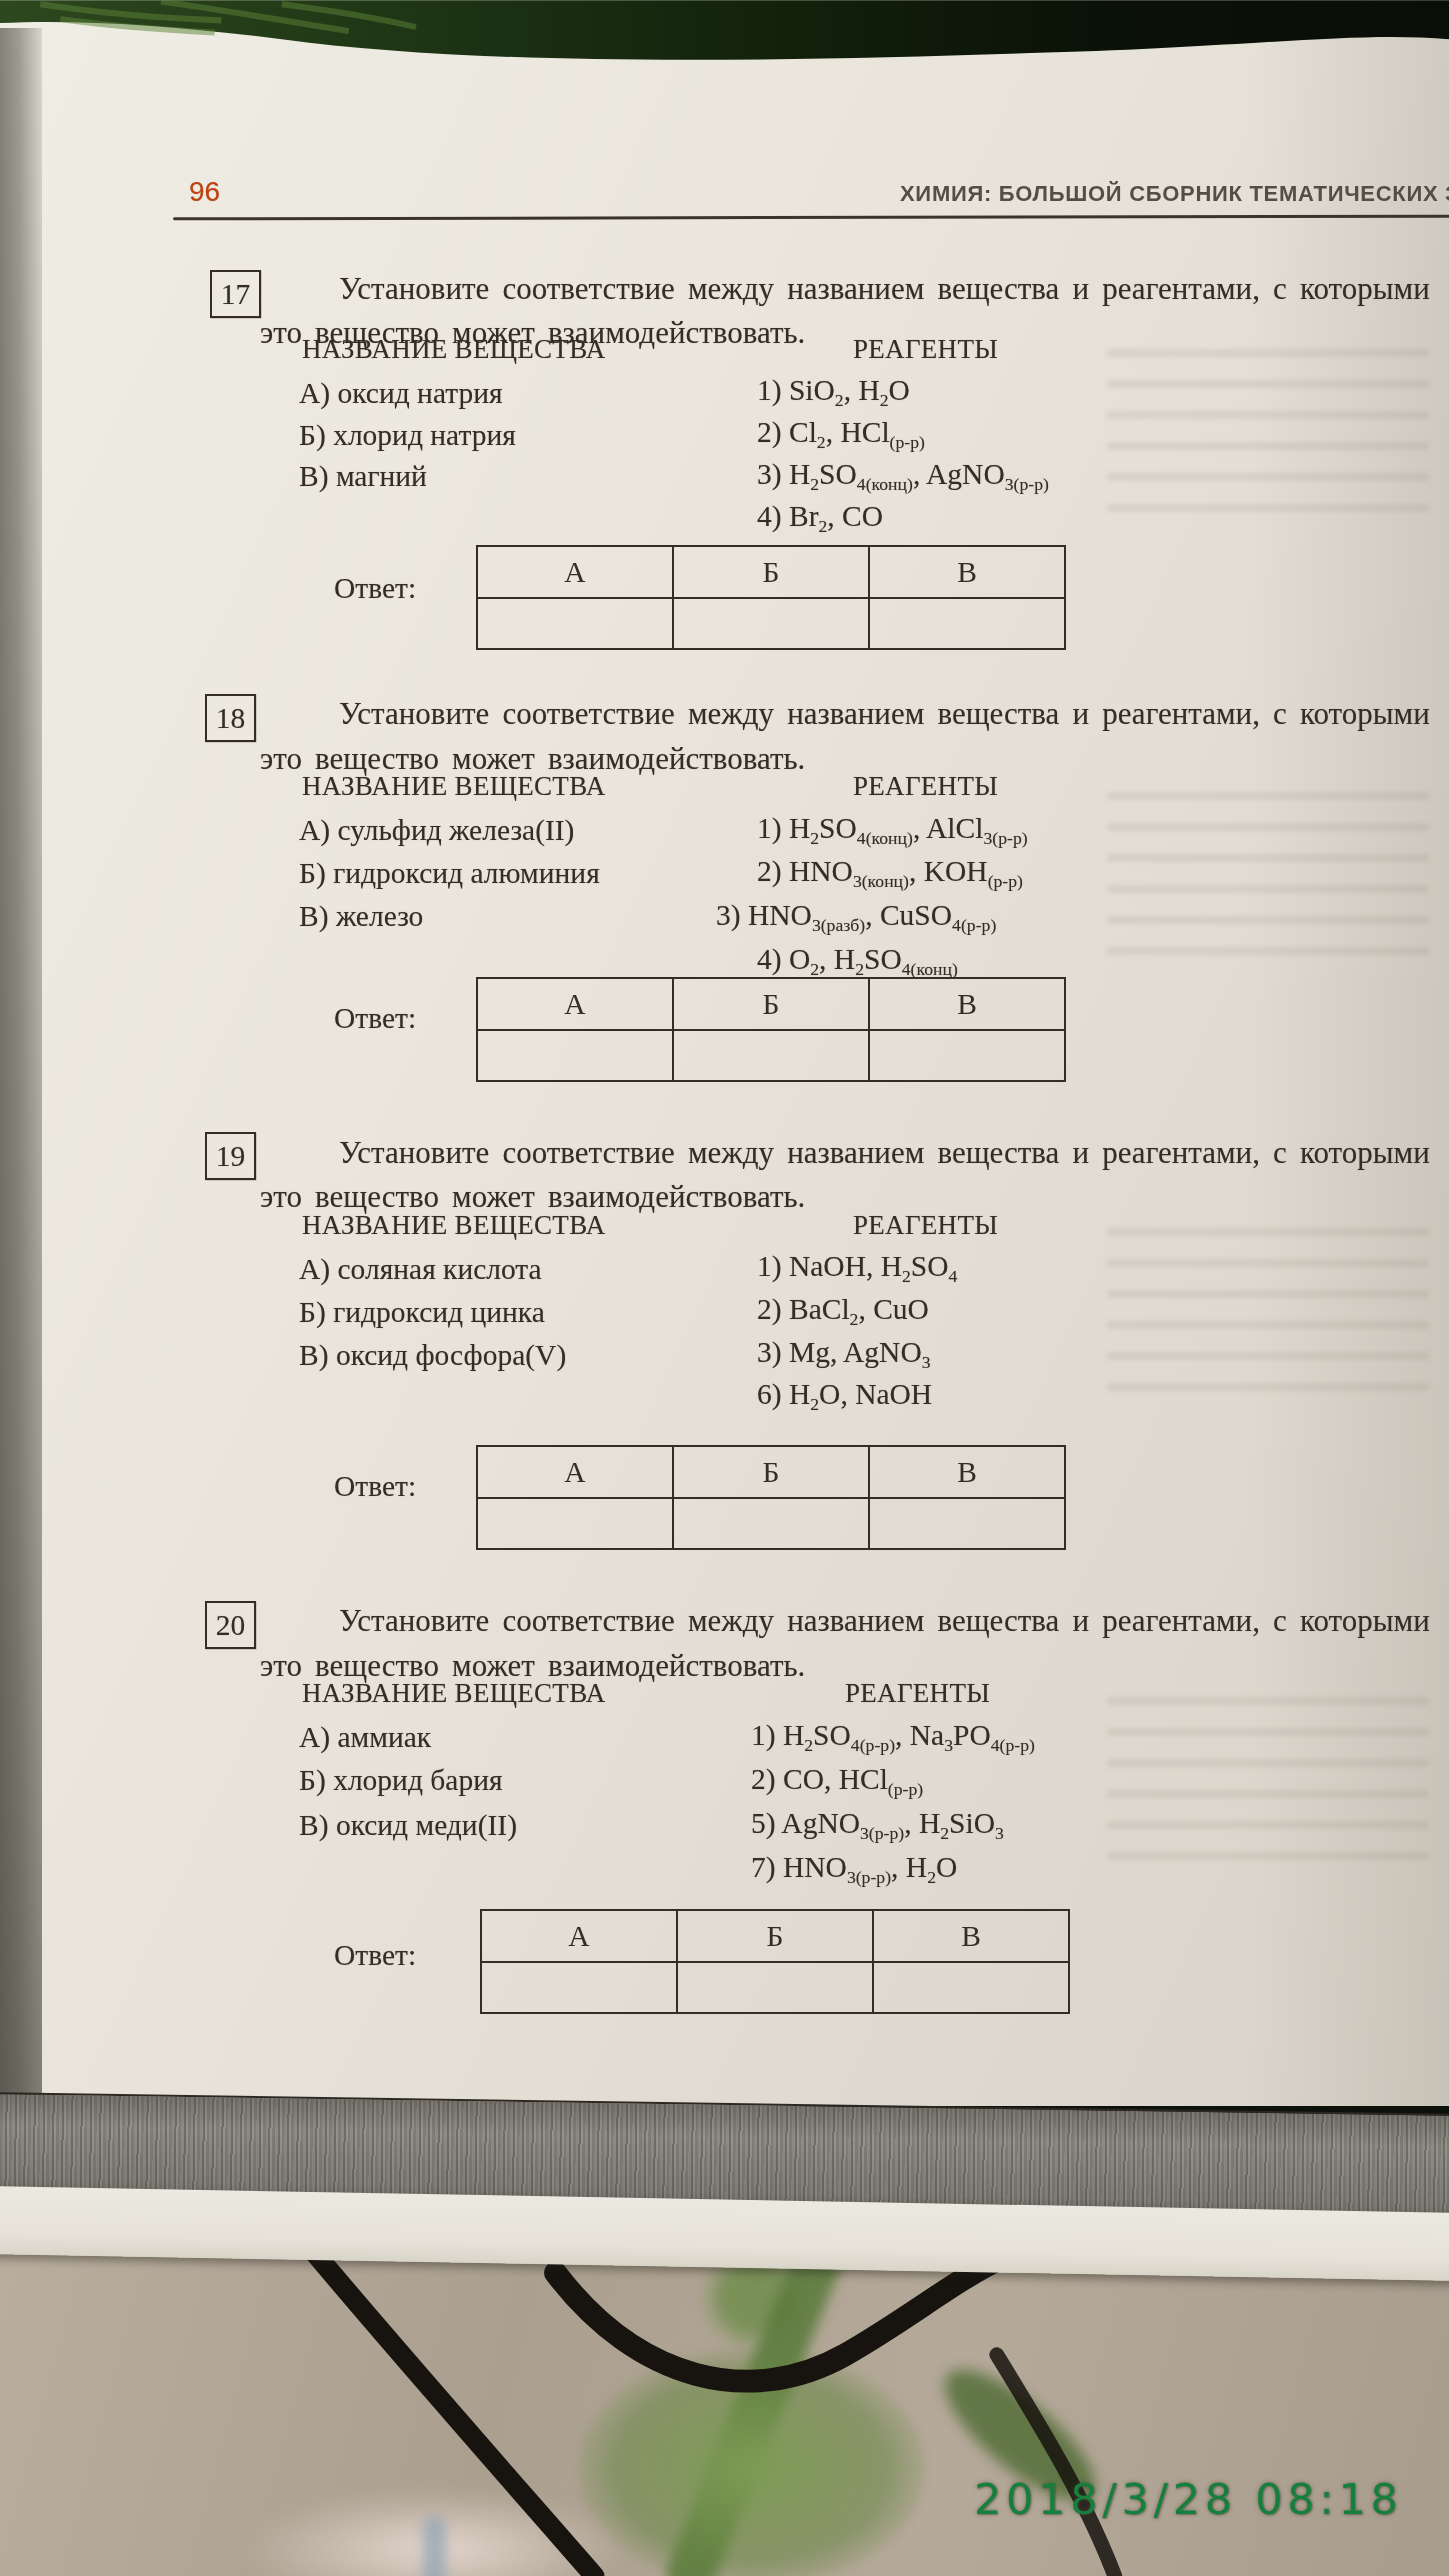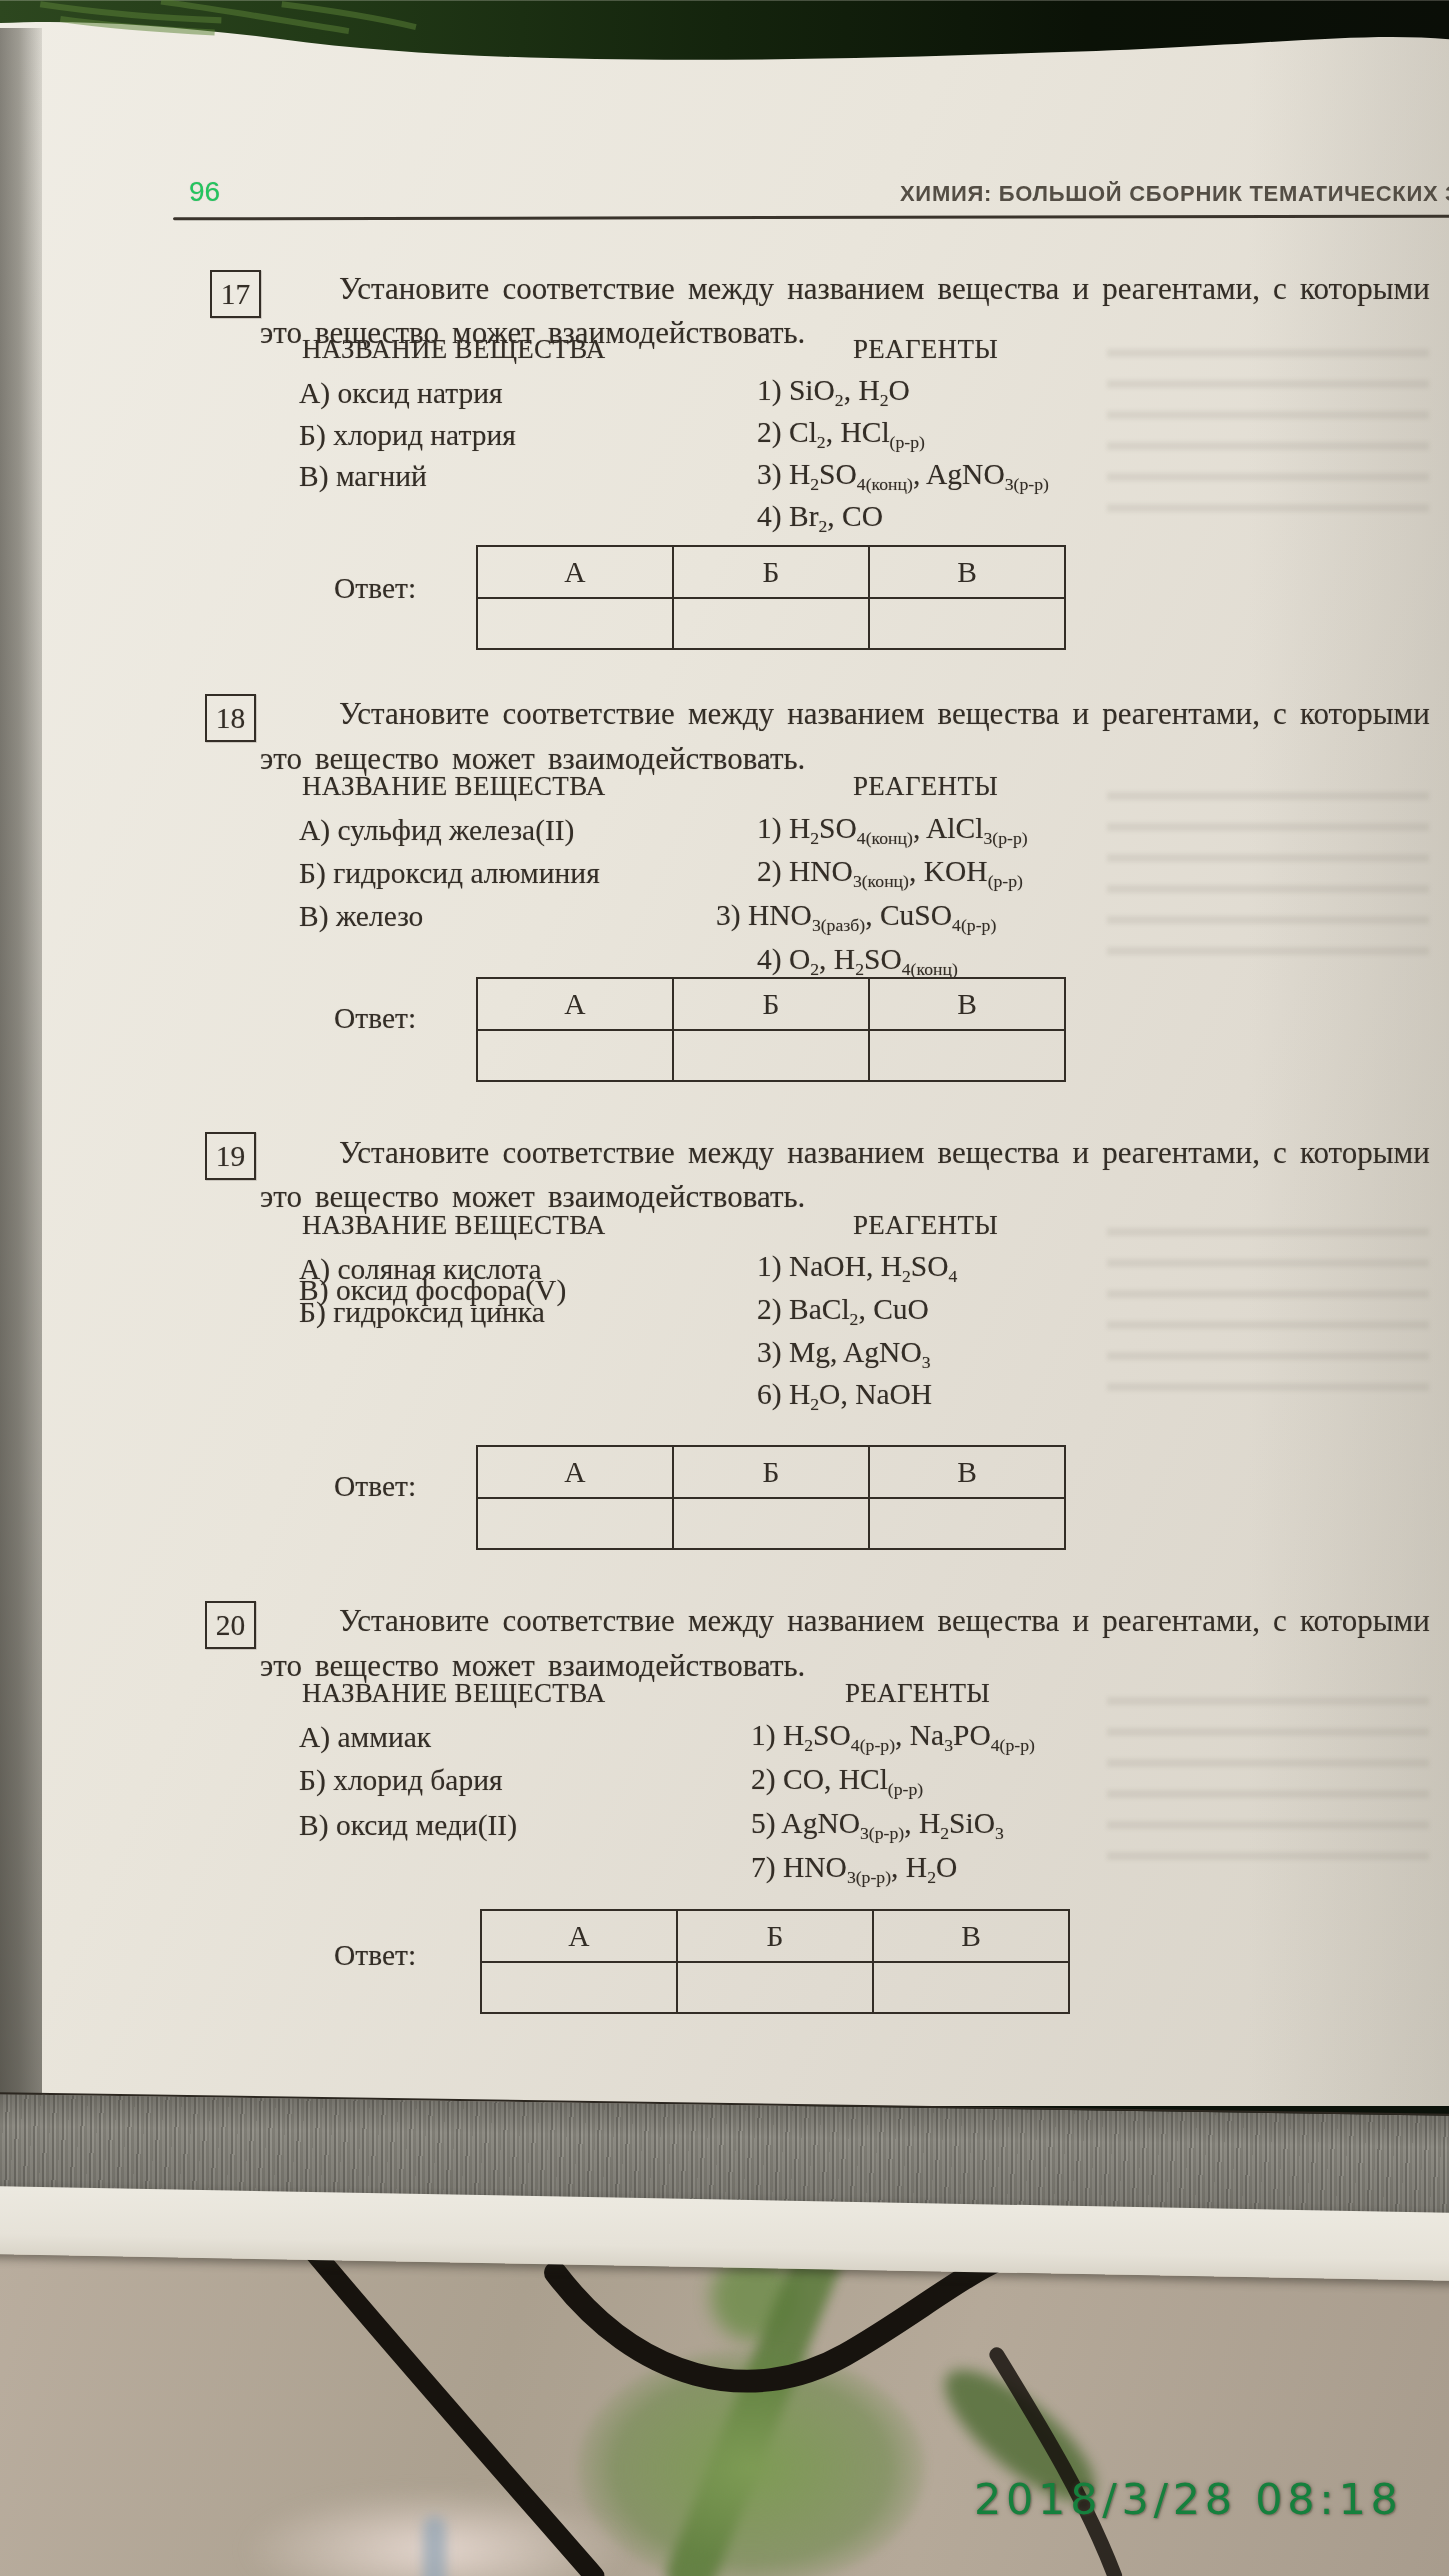--- a/index.html
+++ b/index.html
@@ -29,21 +29,21 @@
     width:322px; height:174px; left:1107px;
     background:repeating-linear-gradient(180deg, rgba(125,118,106,.13) 0 8px, rgba(125,118,106,0) 8px 31px);
     filter:blur(2px);
   }
 
   
   .bg-top{left:0; top:0;}
 
   
   .ink{color:#332d26; text-shadow:0 0 1px rgba(62,55,45,.35);}
-  .pagenum{font:400 28px "Liberation Sans", sans-serif; color:#22c55e;}
+  .pagenum{font:400 28px "Liberation Sans", sans-serif; color:#c2410c;}
   .running{font:700 22px "Liberation Sans", sans-serif; color:#544e45; letter-spacing:0.7px; white-space:nowrap;}
   .rule{height:2.7px; background:#3a342c; border-radius:2px; transform:rotate(-.12deg);}
   .task-box{
     width:47px; height:44px; border:2.7px solid #332d26; display:flex; align-items:center; justify-content:center;
     font-size:29.5px; box-shadow:0.7px 0.7px 0 rgba(50,45,38,.25);
   }
   .intro{font-size:31px; white-space:nowrap; word-spacing:5.4px;}
   .colhead{font-size:27px; letter-spacing:0.3px;}
   .item{font-size:29.5px; white-space:nowrap;text-align:center;}
   .formula{font-size:29.5px; white-space:nowrap;}
@@ -181,21 +181,21 @@
 
   <div class="abs ink task-box" style="left:205px;top:1132px">
     <span>19</span>
   </div>
   <div class="abs ink intro" style="left:339px;top:1135px">Установите соответствие между названием вещества и реагентами, с которыми</div>
   <div class="abs ink intro" style="left:260px;top:1179px">это вещество может взаимодействовать.</div>
   <div class="abs ink colhead" style="left:302px;top:1210px">НАЗВАНИЕ ВЕЩЕСТВА</div>
   <div class="abs ink colhead" style="left:853px;top:1210px">РЕАГЕНТЫ</div>
   <div class="abs ink item" style="left:299px;top:1253px">А) соляная кислота</div>
   <div class="abs ink item" style="left:299px;top:1296px">Б) гидроксид цинка</div>
-  <div class="abs ink item" style="left:299px;top:1274px">В) оксид фосфора(V)</div>
+  <div class="abs ink item" style="left:299px;top:1339px">В) оксид фосфора(V)</div>
   <div class="abs ink formula" style="left:757px;top:1250px"><span>1) NaOH, H</span><span class="sub">2</span><span>SO</span><span class="sub">4</span></div>
   <div class="abs ink formula" style="left:757px;top:1293px"><span>2) BaCl</span><span class="sub">2</span><span>, CuO</span></div>
   <div class="abs ink formula" style="left:757px;top:1336px"><span>3) Mg, AgNO</span><span class="sub">3</span></div>
   <div class="abs ink formula" style="left:757px;top:1378px"><span>6) H</span><span class="sub">2</span><span>O, NaOH</span></div>
   <div class="abs ink answer-label" style="left:334px;top:1470px">Ответ:</div>
   <table class="abs answer-table" style="left:476px;top:1445px">
     <tbody>
         <tr>
       <th>А</th>
       <th>Б</th>

